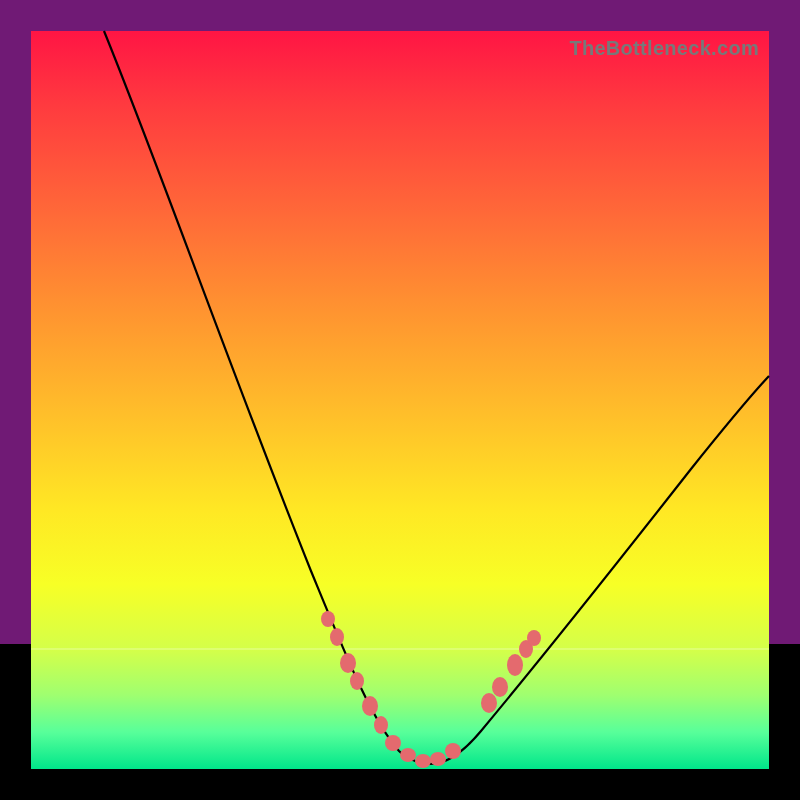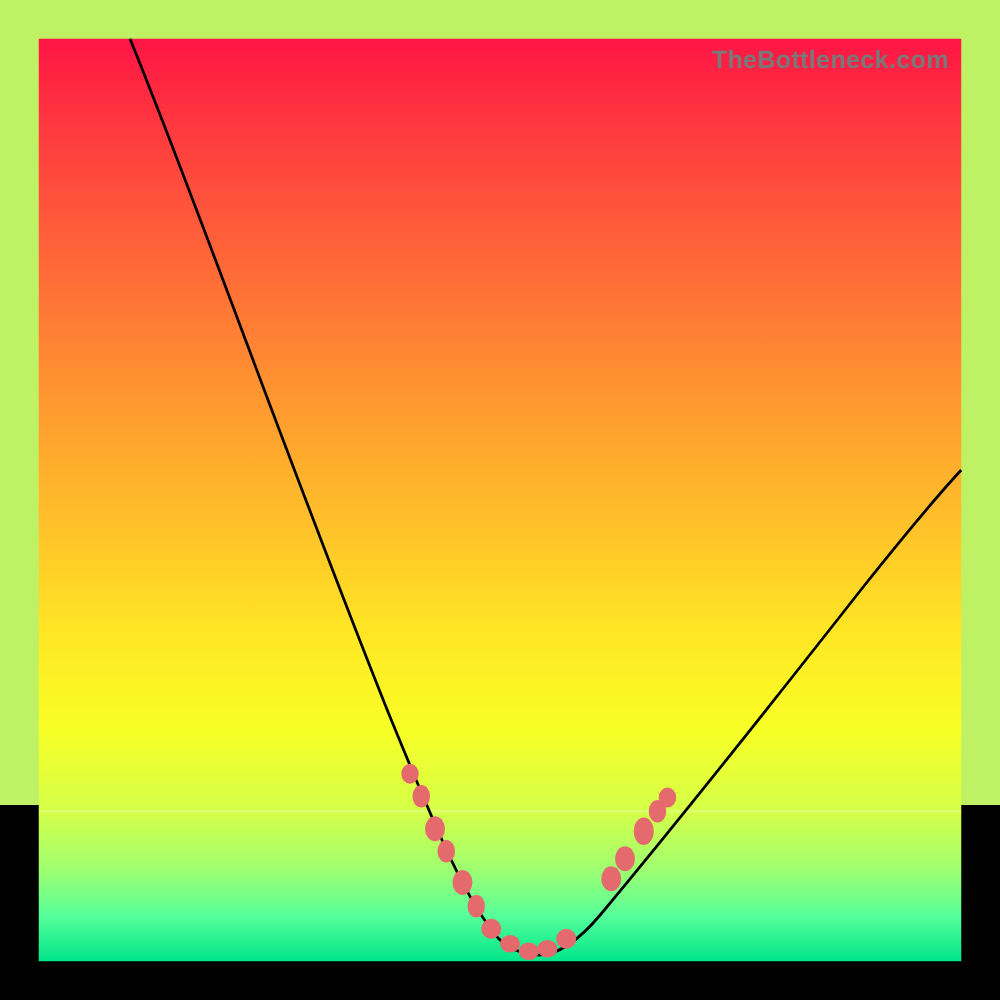--- a/index.html
+++ b/index.html
@@ -1,21 +1,21 @@
 <!DOCTYPE html>
 <html><head>
 <meta charset="utf-8">
 <style>
   * { margin: 0; padding: 0; box-sizing: border-box; }
   html, body { width: 800px; height: 800px; background: #000; overflow: hidden; }
   .stage {
     position: relative;
     width: 800px;
     height: 644px;
-    background: #bef264;
+    background: #701a75;
   }
   .plot {
     position: absolute;
     left: 31px;
     top: 31px;
     width: 738px;
     height: 738px;
     background: linear-gradient(to bottom,
       #ff1544 0%,
       #ff3a3f 10%,

